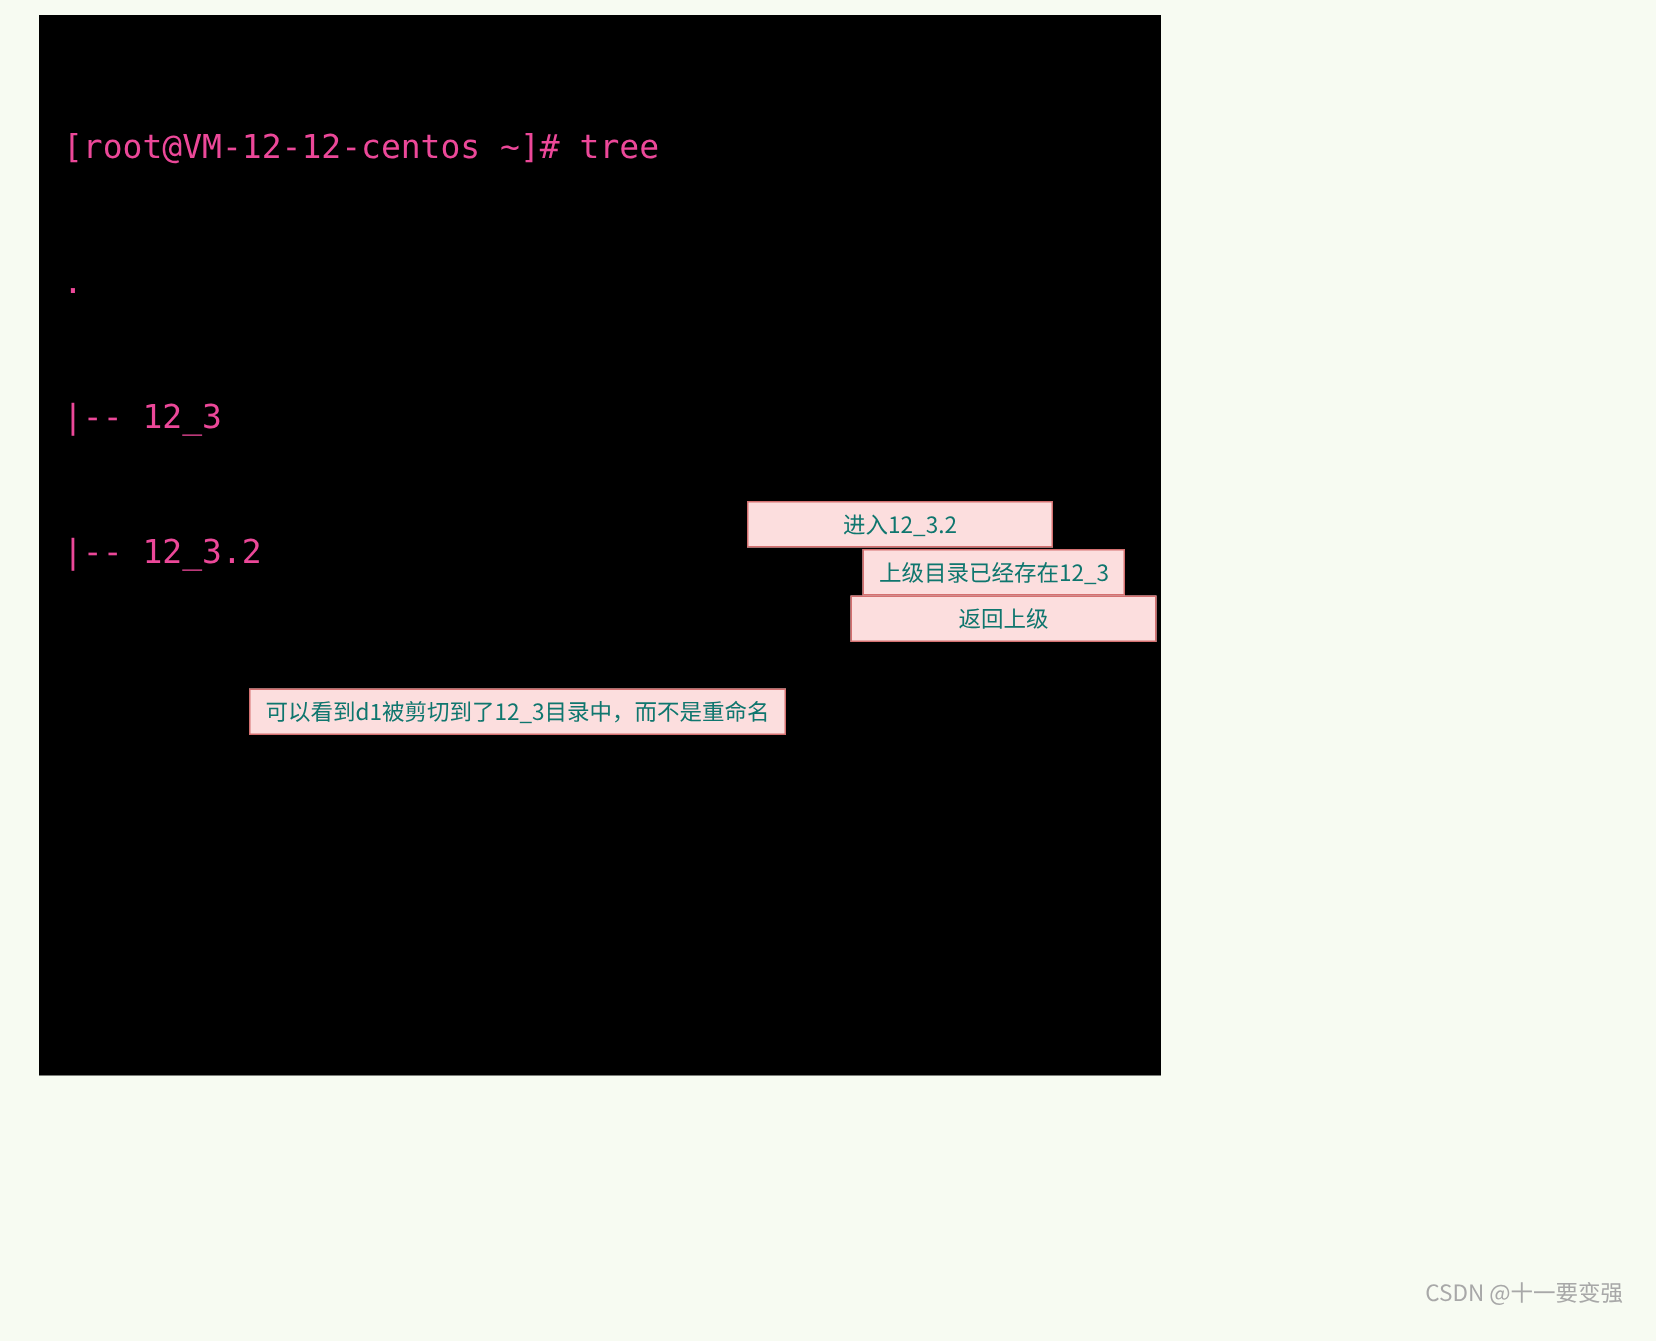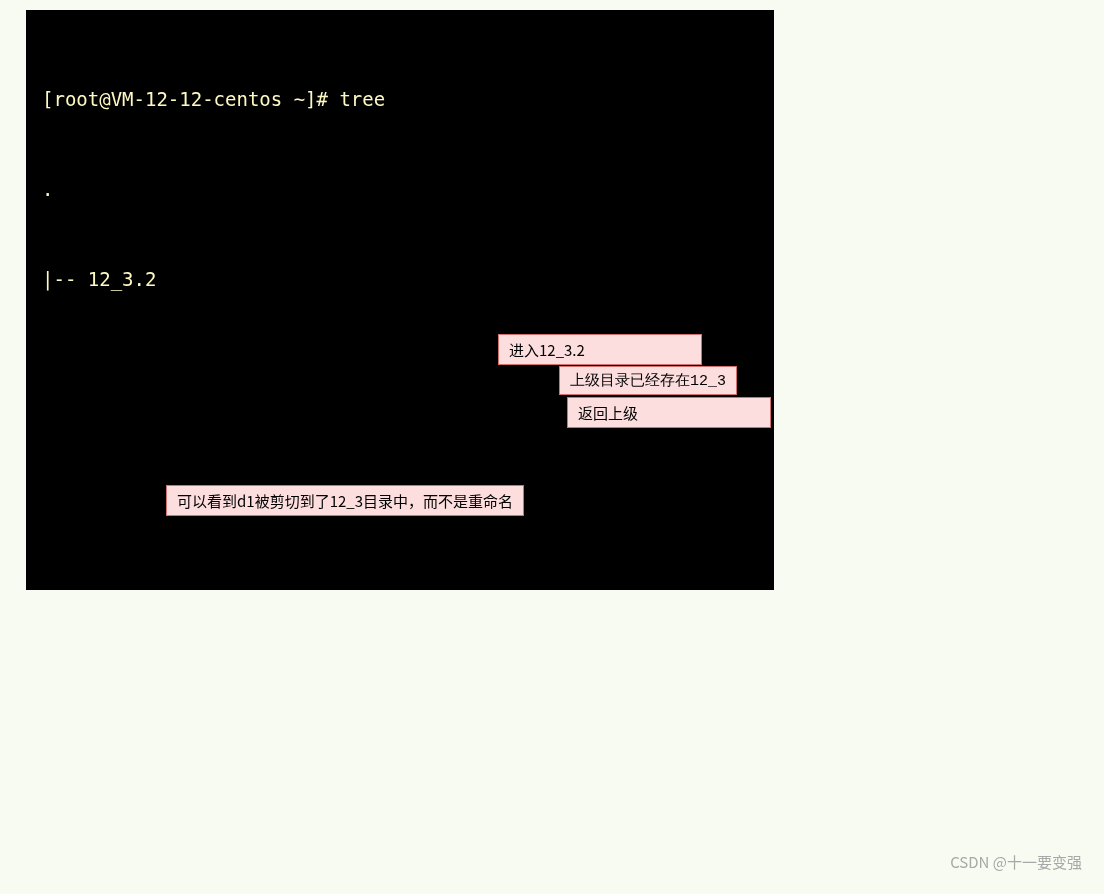--- a/index.html
+++ b/index.html
@@ -8,72 +8,73 @@
     width: 1104px;
     height: 894px;
     position: relative;
     font-family: "Microsoft YaHei", "Noto Sans CJK SC", sans-serif;
   }
   .terminal {
     position: absolute;
     left: 26px;
     top: 10px;
     width: 748px;
-    height: 580px;
+    height: 707px;
     background: #000;
     padding: 14px 16px;
     font-family: "DejaVu Sans Mono", "Courier New", monospace;
-    font-size: 19px;
+    font-size: 22px;
     line-height: 30px;
-    color: #fef9c3;
+    color: #ec4899;
     white-space: pre;
     overflow: hidden;
   }
   .line { display: block; min-height: 30px; }
   .annotation {
     position: absolute;
     background: #fcdede;
     border: 1px solid #d47070;
     padding: 4px 10px;
     font-size: 15px;
-    color: #000000;
+    color: #0f766e;
     white-space: nowrap;
-    text-align: left;
+    text-align: center;
   }
   .watermark {
     position: absolute;
     right: 22px;
     bottom: 22px;
     font-size: 15px;
     color: #a8a8a8;
   }
 </style>
 </head>
 <body>
 
 <div class="terminal">
   <span class="line">[root@VM-12-12-centos ~]# tree</span>
   <span class="line">.</span>
+  <span class="line">|-- 12_3</span>
   <span class="line">|-- 12_3.2</span>
   
   
   
   
   
   
   
   
   
   
   
   
   
   
   
   
 </div>
 
 <div class="annotation" style="left:498px; top:334px; width:204px;">进入12_3.2</div>
-<div class="annotation" style="left:559px; top:366px;font-family:Liberation Mono, monospace;">上级目录已经存在12_3</div>
+<div class="annotation" style="left:575px; top:366px;">上级目录已经存在12_3</div>
 <div class="annotation" style="left:567px; top:397px; width:204px;">返回上级</div>
-<div class="annotation" style="left:166px; top:485px;">可以看到d1被剪切到了12_3目录中，而不是重命名</div>
+<div class="annotation" style="left:166px; top:459px;">可以看到d1被剪切到了12_3目录中，而不是重命名</div>
 
 <div class="watermark">CSDN @十一要变强</div>
 
 </body></html>

